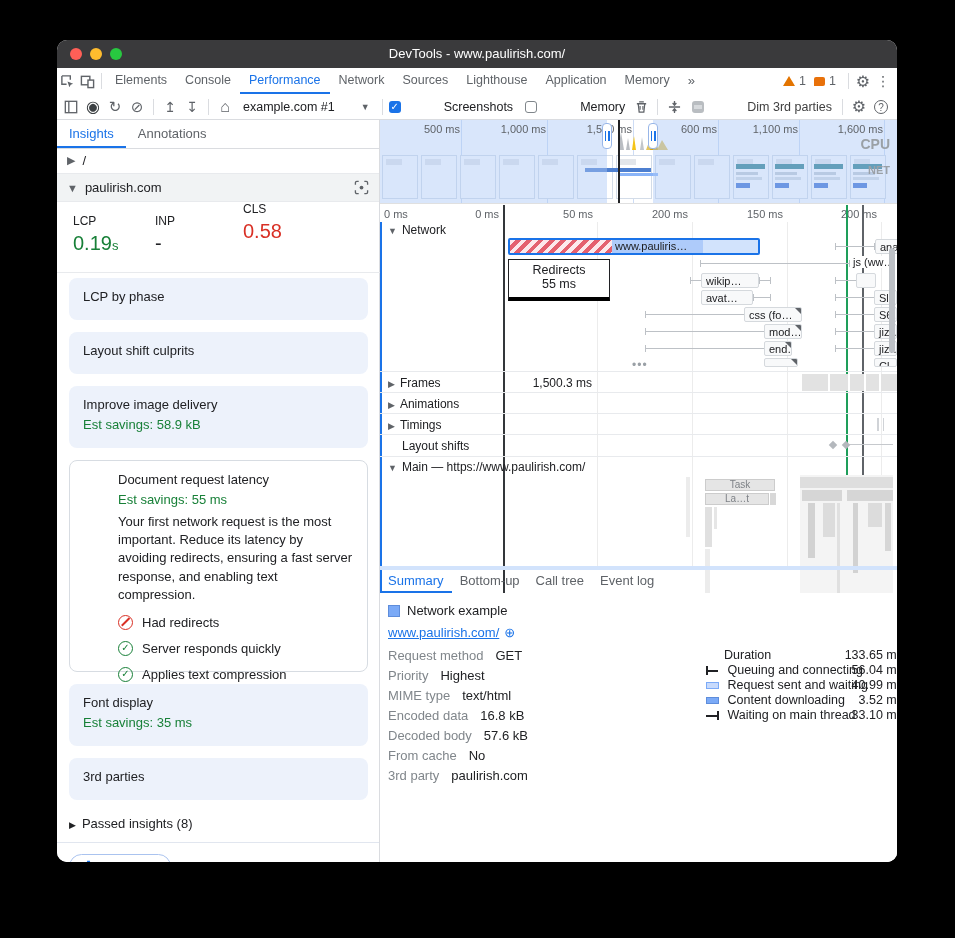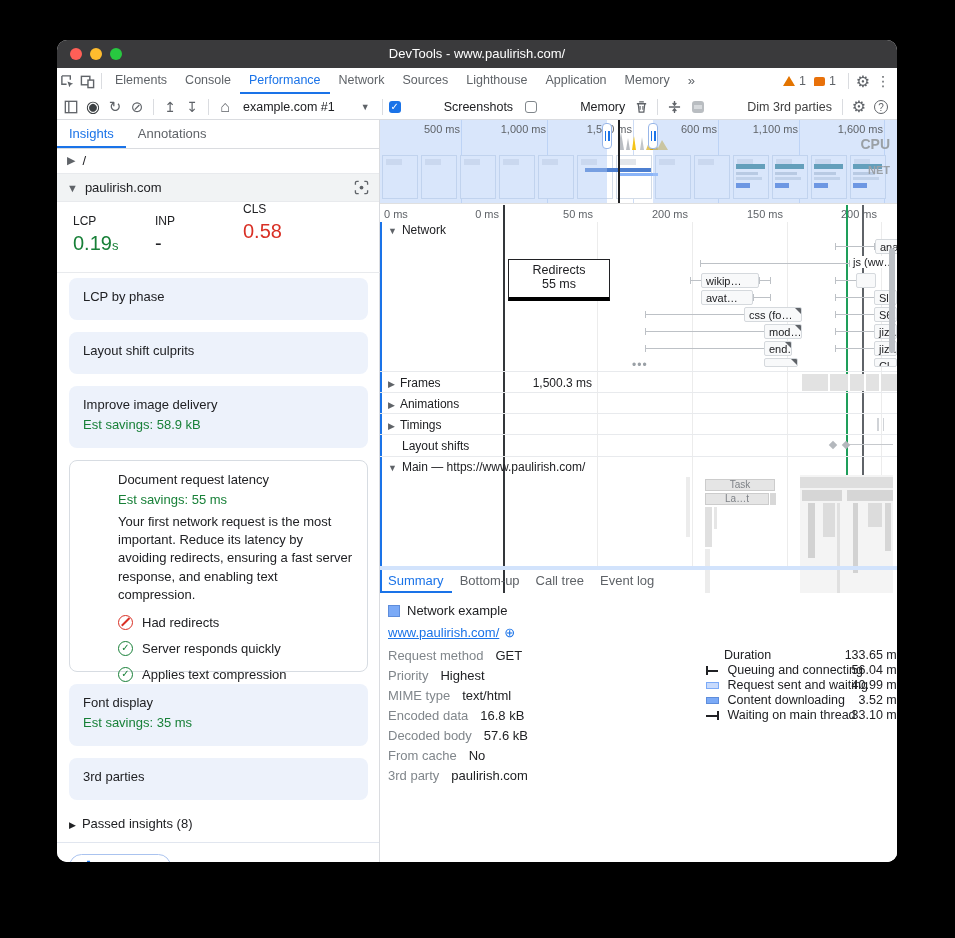--- a/index.html
+++ b/index.html
@@ -389,20 +389,24 @@
     <div class="gridline" style="left:312px;top:102px;height:346px;"></div>
     <div class="gridline" style="left:407px;top:102px;height:346px;"></div>
     <div class="gridline" style="left:501px;top:102px;height:346px;"></div>
     <div class="abs" style="left:123px;top:85px;width:2px;height:424px;background:#33363a;"></div>
     <div class="abs" style="left:466px;top:85px;width:2px;height:446px;background:#1e9e5a;"></div>
     <div class="abs" style="left:482px;top:85px;width:1.5px;height:446px;background:#5f6368;"></div>
     <div class="abs" style="left:0;top:102px;width:2px;height:424px;background:#1a73e8;"></div>
 
     <div class="trkhead" style="top:103px;"><span class="tri">▼</span><span>Network</span></div>
 
+    <div class="abs" style="left:128px;top:118px;width:252px;height:17px;border:2px solid #1a73e8;border-radius:2px;box-sizing:border-box;background:#d2e3fc;overflow:hidden;z-index:3;">
+      <div class="abs" style="left:0;top:0;width:102px;height:13px;background:repeating-linear-gradient(135deg,#fce8ec 0 4px,#e4606f 4px 8px);"></div>
+      <div class="abs" style="left:102px;top:0;width:88px;height:13px;background:#aecbfa;font-size:11px;line-height:13px;color:#1b1b1b;padding-left:3px;white-space:nowrap;overflow:hidden;">www.pauliris…</div>
+    </div>
     <div class="whisk" style="left:455px;top:126px;width:40px;"></div>
     <div class="req" style="left:495px;top:119px;width:25px;z-index:2;">analytic</div>
 
     <div class="abs" style="left:128px;top:139px;width:102px;height:42px;background:#fff;border:1px solid #202124;border-bottom:4px solid #000;box-sizing:border-box;z-index:4;text-align:center;font-size:12.5px;color:#202124;">
       <div style="margin-top:3px;">Redirects</div>
       <div>55 ms</div>
     </div>
 
     <div class="whisk" style="left:320px;top:143px;width:150px;"></div>
     <span class="abs" style="left:471px;top:136px;font-size:11px;color:#202124;z-index:2;background:#fff;padding:0 2px;">js (ww…</span>

